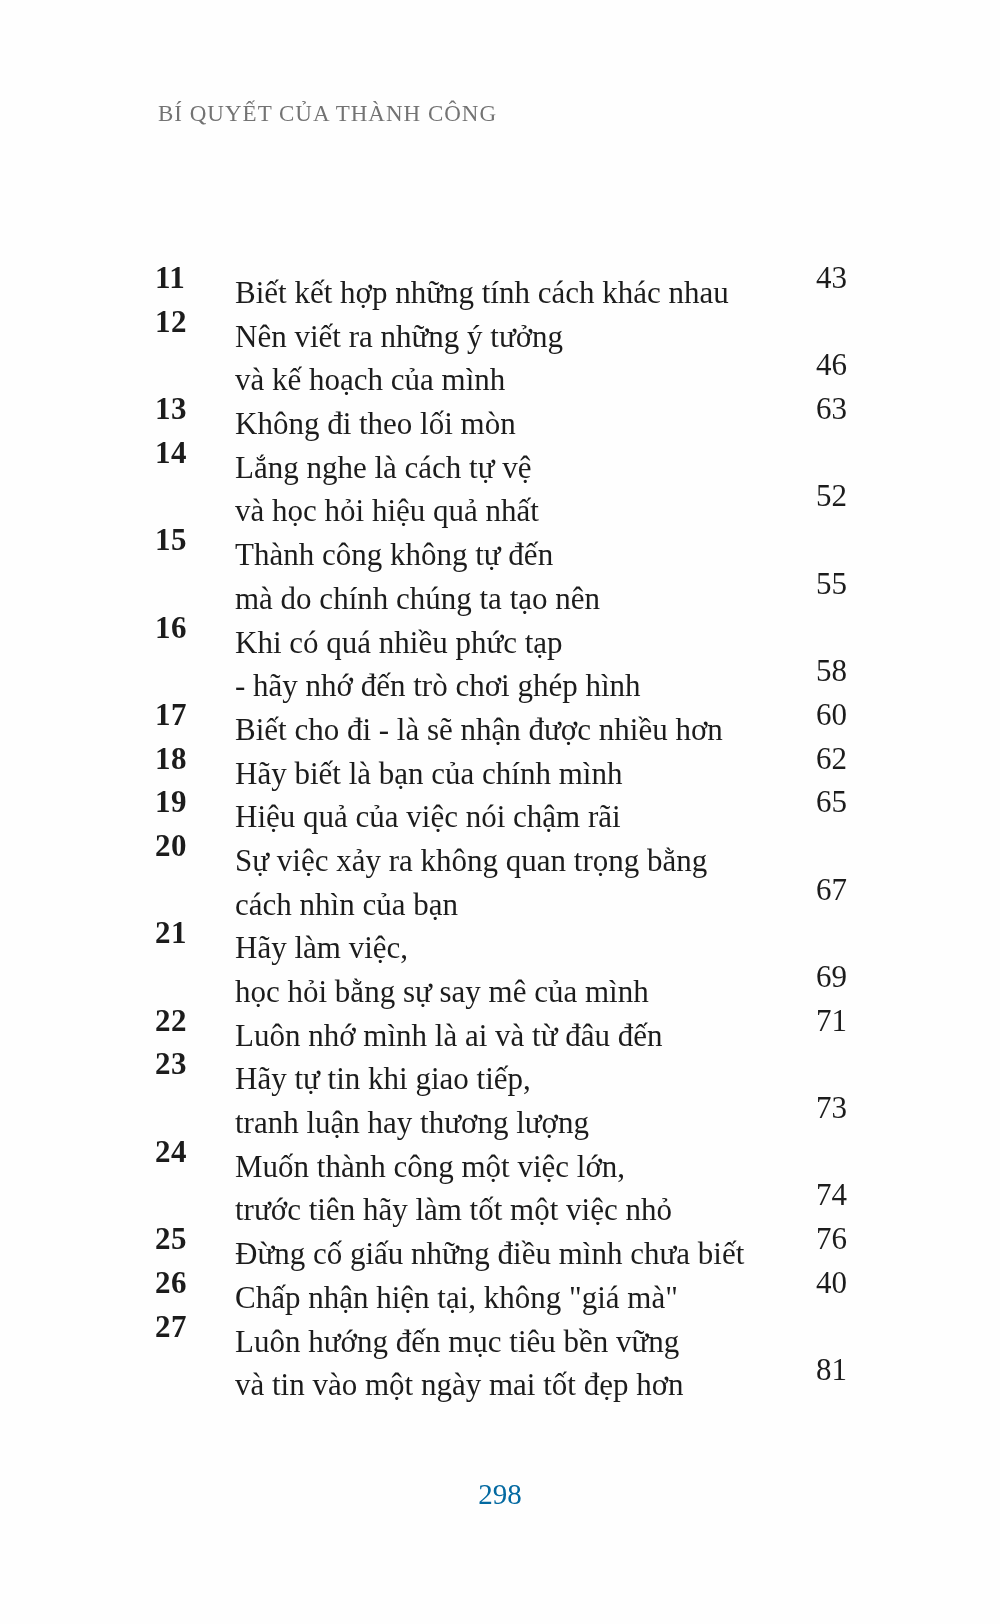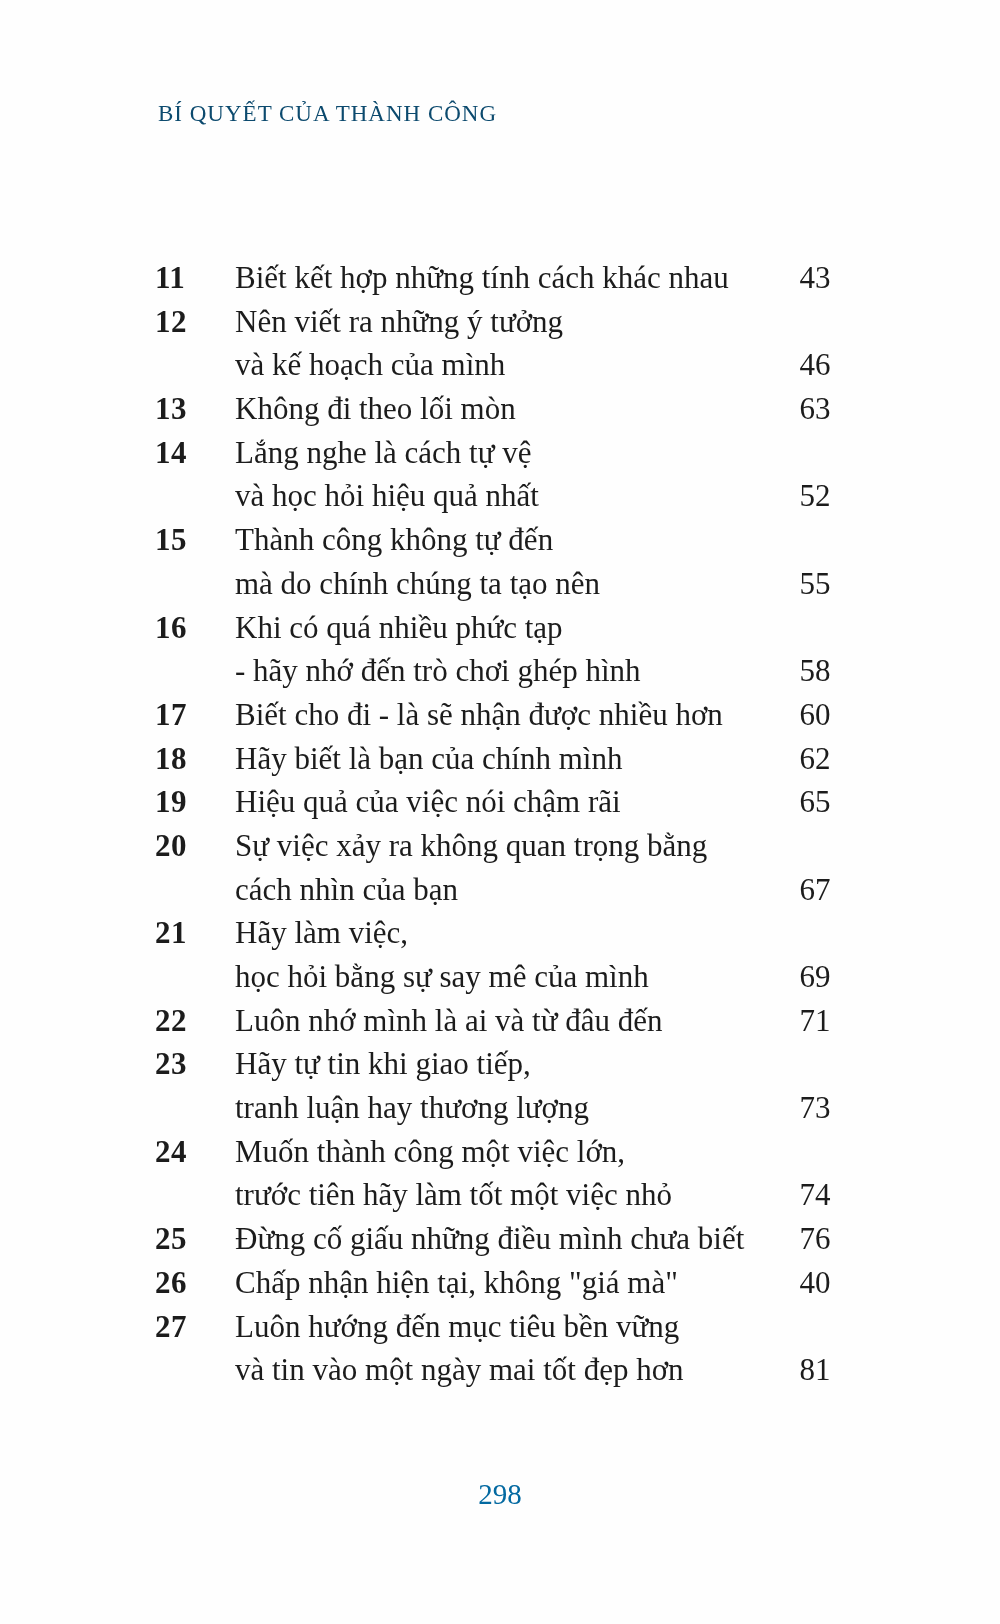--- a/index.html
+++ b/index.html
@@ -20,21 +20,21 @@
     inset: 0;
     background: #fefefe;
   }
   .running-header {
     position: absolute;
     left: 158px;
     top: 101px;
     font-size: 23px;
     font-weight: 500;
     letter-spacing: 1px;
-    color: #0c4a6e;
+    color: #737373;
     white-space: nowrap;
   }
   .toc {
     position: absolute;
     left: 155px;
     top: 256px;
     width: 692px;
   }
   .toc-row {
     display: flex;
@@ -45,25 +45,26 @@
   }
   .toc-num {
     width: 80px;
     flex: 0 0 80px;
     font-weight: bold;
     letter-spacing: 0.5px;
   }
   .toc-title {
     flex: 1 1 auto;
     overflow: visible;
+    margin-top: 15px;
   }
   .toc-page {
     flex: 0 0 64px;
     width: 64px;
-    text-align: center;
+    text-align: right;
   }
   .folio {
     position: absolute;
     left: 0;
     top: 1478px;
     width: 1000px;
     text-align: center;
     font-size: 29px;
     color: #0369a1;
   }

